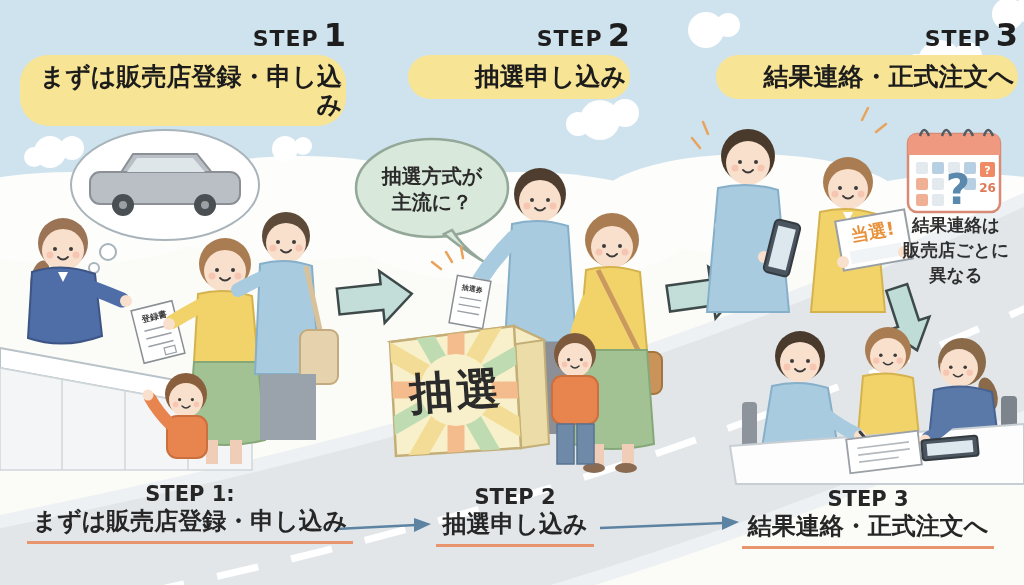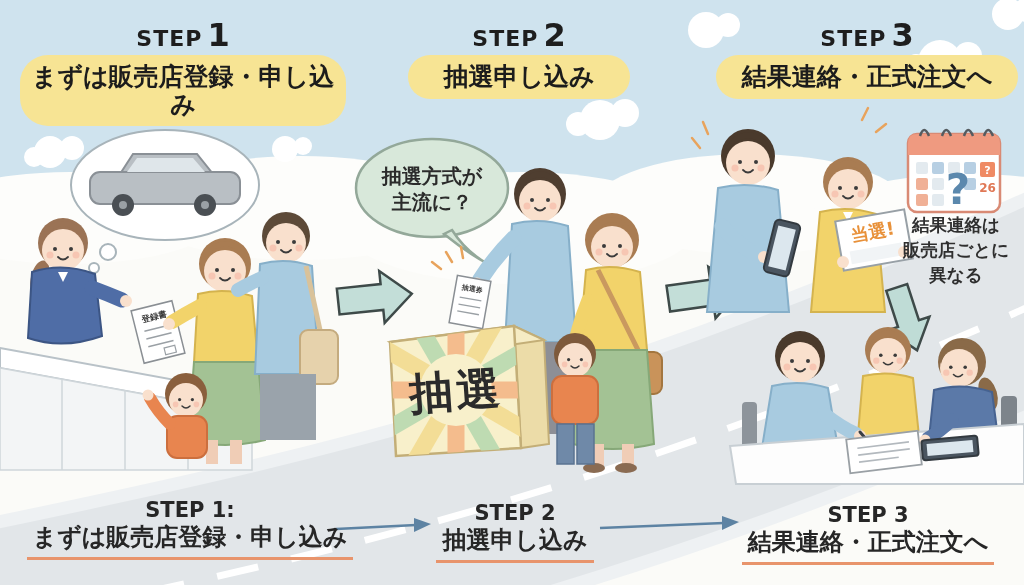--- a/index.html
+++ b/index.html
@@ -2,28 +2,28 @@
 <html><head>
 <meta charset="utf-8">
 <style>
   html,body{margin:0;padding:0;background:#ffffff;}
   .canvas{
     position:relative;width:1024px;height:585px;overflow:hidden;
     font-family:"DejaVu Sans","Liberation Sans",sans-serif;
     background:#fbfbf8;
   }
   .art{position:absolute;inset:0;z-index:1;}
-  .step-top{position:absolute;z-index:5;text-align:center;}
+  .step-top{position:absolute;z-index:5;text-align:right;}
   .step-word{font-weight:bold;font-size:22px;color:#1e1e1e;letter-spacing:1px;}
   .step-num{font-weight:bold;font-size:32px;color:#1e1e1e;margin-left:5px;}
   .pill{
     background:#f7e494;border-radius:28px;margin-top:1px;
     font-weight:bold;font-size:25px;color:#1c1c1c;padding:8px 4px;line-height:1.1;
   }
-  .step-bottom{position:absolute;z-index:5;text-align:center;margin-top:16px;}
+  .step-bottom{position:absolute;z-index:5;text-align:center;}
   .bstep-title{font-weight:bold;font-size:21px;color:#262626;line-height:1.25;}
   .bstep-label{
     display:inline-block;font-weight:bold;font-size:24px;color:#262626;
     border-bottom:3px solid #e8946c;padding:0 6px 5px 6px;line-height:1.2;
   }
   svg text{font-family:"DejaVu Sans","Liberation Sans",sans-serif;}
 </style>
 </head>
 <body>
 

